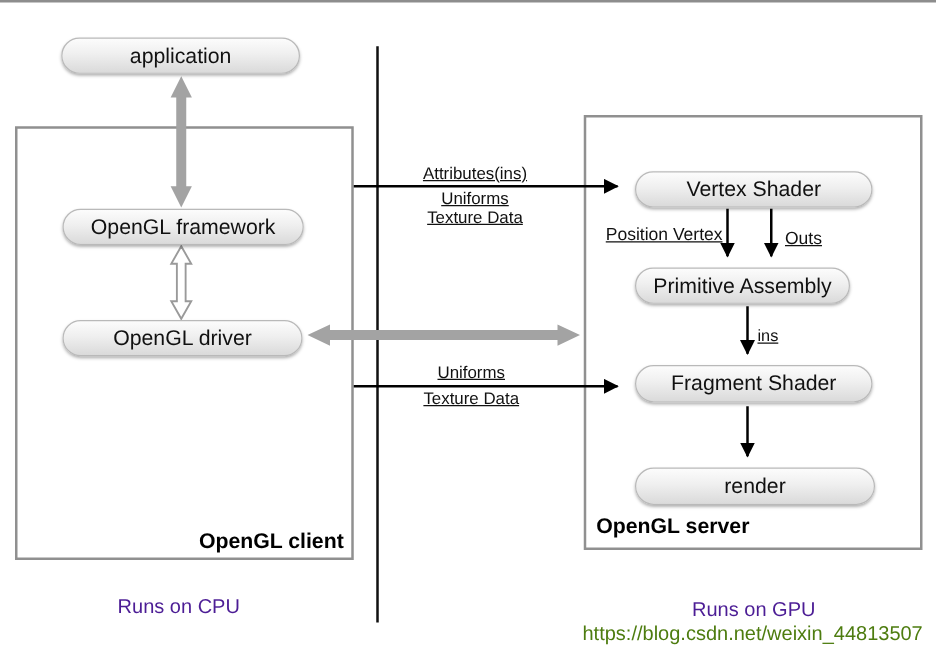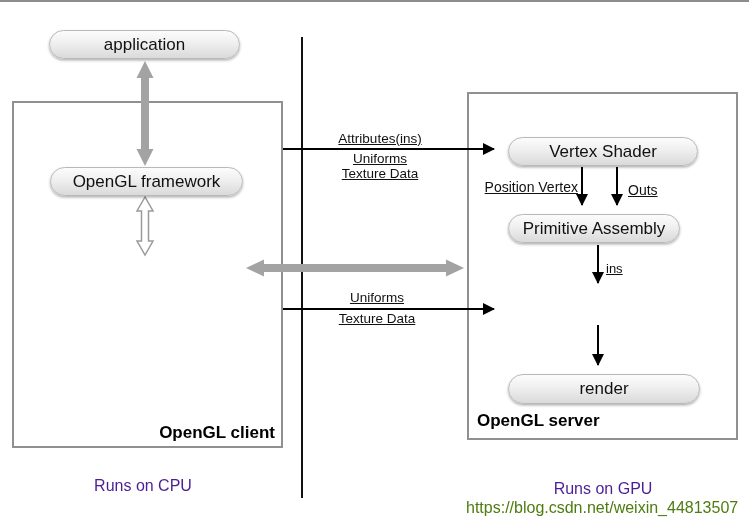--- a/index.html
+++ b/index.html
@@ -83,22 +83,24 @@
   <div id="client-box" class="bigbox">
     <div id="client-label" class="boxlabel">OpenGL client</div>
   </div>
 
   <div id="server-box" class="bigbox">
     <div id="server-label" class="boxlabel">OpenGL server</div>
   </div>
 
   <div id="pill-application" class="pill">application</div>
   <div id="pill-framework" class="pill">OpenGL framework</div>
+  <div id="pill-driver" class="pill">OpenGL driver</div>
   <div id="pill-vertex" class="pill">Vertex Shader</div>
   <div id="pill-primitive" class="pill">Primitive Assembly</div>
+  <div id="pill-fragment" class="pill">Fragment Shader</div>
   <div id="pill-render" class="pill">render</div>
 
   <div id="lbl-attr" class="elabel center">Attributes(ins)</div>
   <div id="lbl-uni-top" class="elabel center">Uniforms</div>
   <div id="lbl-tex-top" class="elabel center">Texture Data</div>
   <div id="lbl-uni-bot" class="elabel center">Uniforms</div>
   <div id="lbl-tex-bot" class="elabel center">Texture Data</div>
   <div id="lbl-posvertex" class="elabel">Position Vertex</div>
   <div id="lbl-outs" class="elabel">Outs</div>
   <div id="lbl-ins" class="elabel">ins</div>

